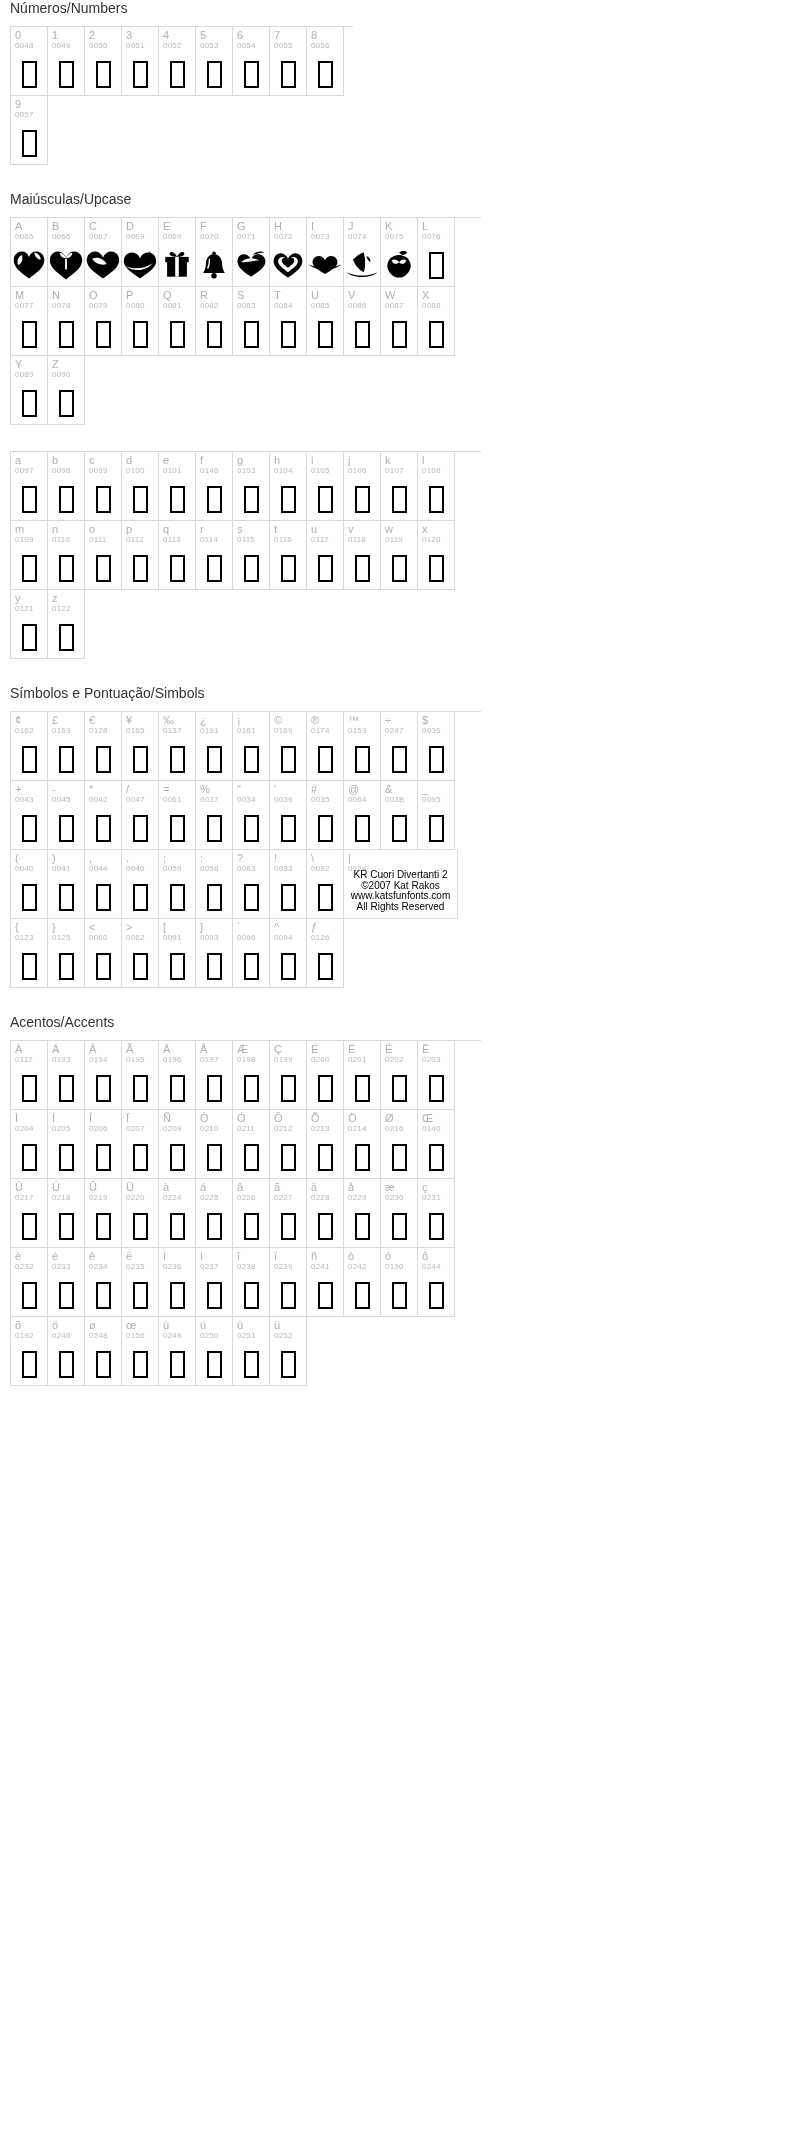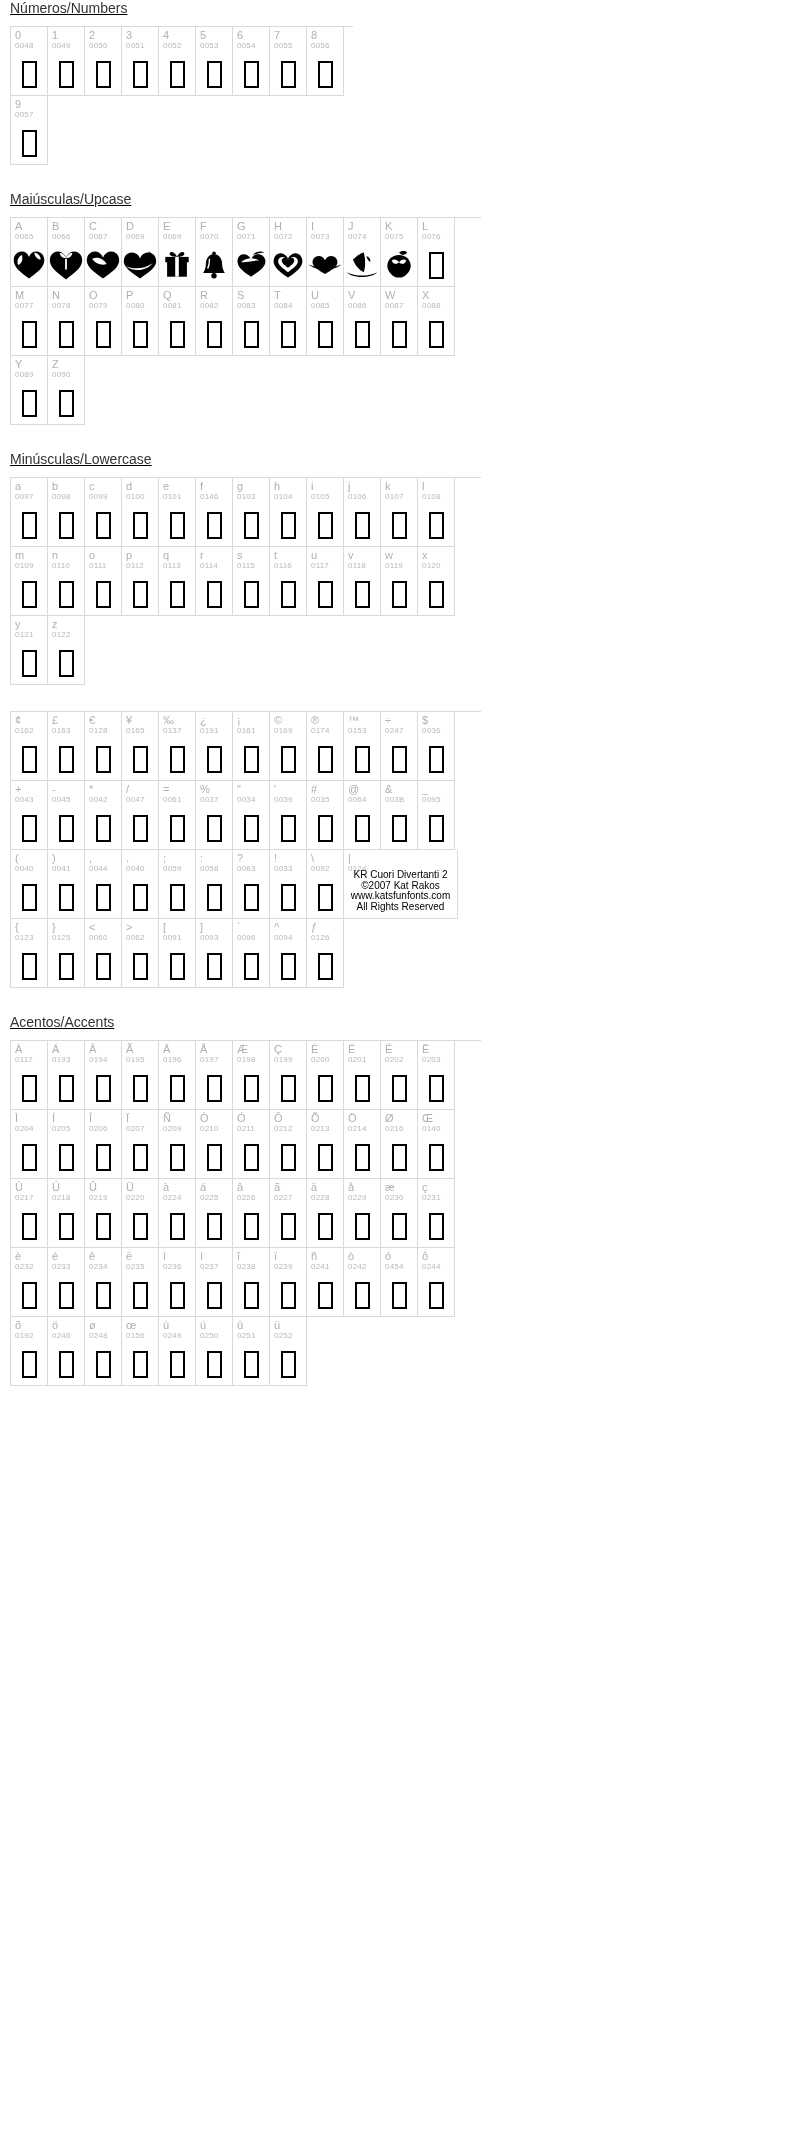--- a/index.html
+++ b/index.html
@@ -10,21 +10,20 @@
   }
   body {
     width: 810px;
     min-height: 2151px;
     position: relative;
   }
   .page {
     padding: 0 0 0 10px;
     box-sizing: border-box;
     width: 740px;
-    text-decoration: underline;
   }
   .section-title {
     font-size: 14px;
     color: #333333;
     margin: 0;
     padding: 0 0 10px 0;
     font-weight: normal;
   }
   .section {
     margin-bottom: 26px;
@@ -405,21 +404,20 @@
           <div class="cell">
             <div class="ch">Z</div>
             <div class="code">0090</div>
             <div class="glyph">
               <div class="tofu"></div>
             </div>
           </div>
         </div>
       </div>
       <div class="section">
-        <div class="section-title">Minúsculas/Lowercase</div>
         <div class="grid" style="width: 470px;">
           <div class="cell">
             <div class="ch">a</div>
             <div class="code">0097</div>
             <div class="glyph">
               <div class="tofu"></div>
             </div>
           </div>
           <div class="cell">
             <div class="ch">b</div>
@@ -592,20 +590,21 @@
           <div class="cell">
             <div class="ch">z</div>
             <div class="code">0122</div>
             <div class="glyph">
               <div class="tofu"></div>
             </div>
           </div>
         </div>
       </div>
       <div class="section">
+        <div class="section-title">Símbolos e Pontuação/Simbols</div>
         <div class="grid" style="width: 470px;">
           <div class="cell">
             <div class="ch">¢</div>
             <div class="code">0162</div>
             <div class="glyph">
               <div class="tofu"></div>
             </div>
           </div>
           <div class="cell">
             <div class="ch">£</div>
@@ -1226,21 +1225,21 @@
           </div>
           <div class="cell">
             <div class="ch">ò</div>
             <div class="code">0242</div>
             <div class="glyph">
               <div class="tofu"></div>
             </div>
           </div>
           <div class="cell">
             <div class="ch">ó</div>
-            <div class="code">0454</div>
+            <div class="code">0190</div>
             <div class="glyph">
               <div class="tofu"></div>
             </div>
           </div>
           <div class="cell">
             <div class="ch">ô</div>
             <div class="code">0244</div>
             <div class="glyph">
               <div class="tofu"></div>
             </div>

